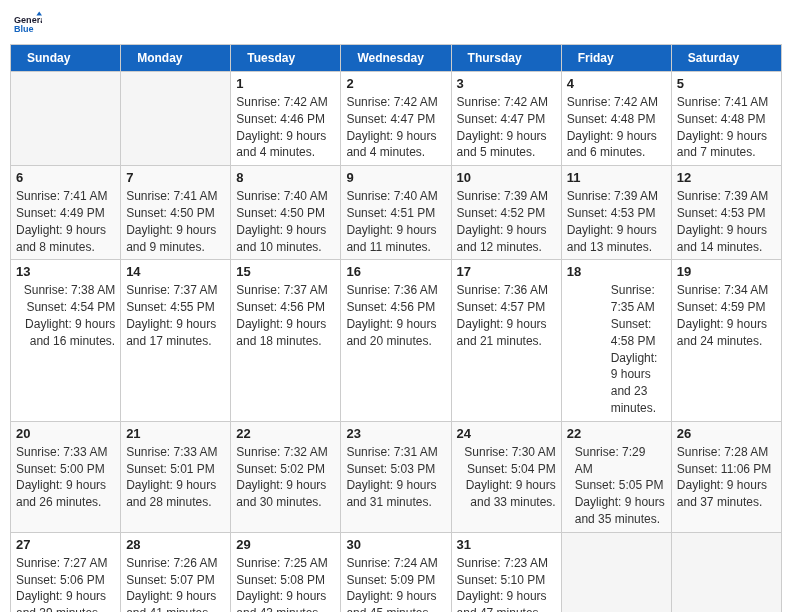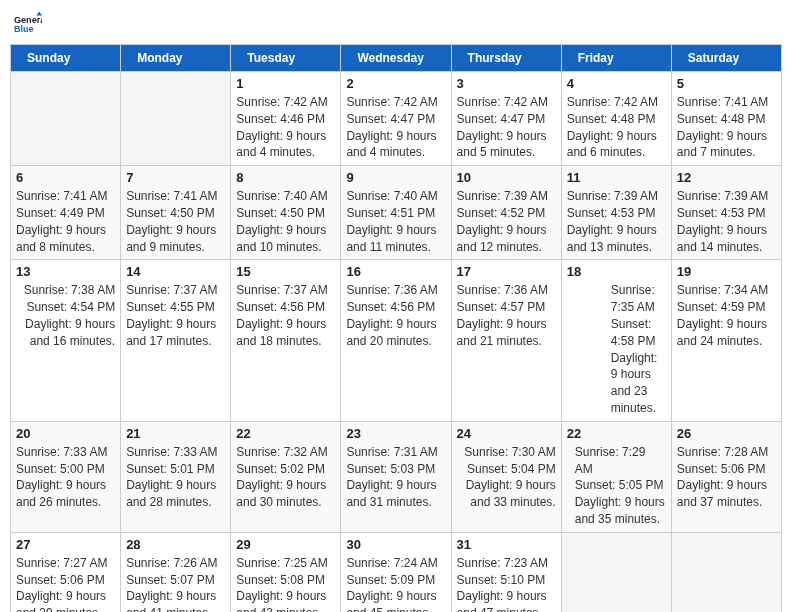--- a/index.html
+++ b/index.html
@@ -291,21 +291,21 @@
         <td>
           <div class="day-num">22</div>
           <div class="day-info" style="white-space: pre-line; margin-left: 8px;">Sunrise: 7:29 AM
 Sunset: 5:05 PM
 Daylight: 9 hours
 and 35 minutes.</div>
         </td>
         <td>
           <div class="day-num">26</div>
           <div class="day-info" style="white-space: pre-line;">Sunrise: 7:28 AM
-Sunset: 5:06 PM
+Sunset: 11:06 PM
 Daylight: 9 hours
 and 37 minutes.</div>
         </td>
       </tr>
       <tr>
         <td>
           <div class="day-num">27</div>
           <div class="day-info" style="white-space: pre-line;">Sunrise: 7:27 AM
 Sunset: 5:06 PM
 Daylight: 9 hours

